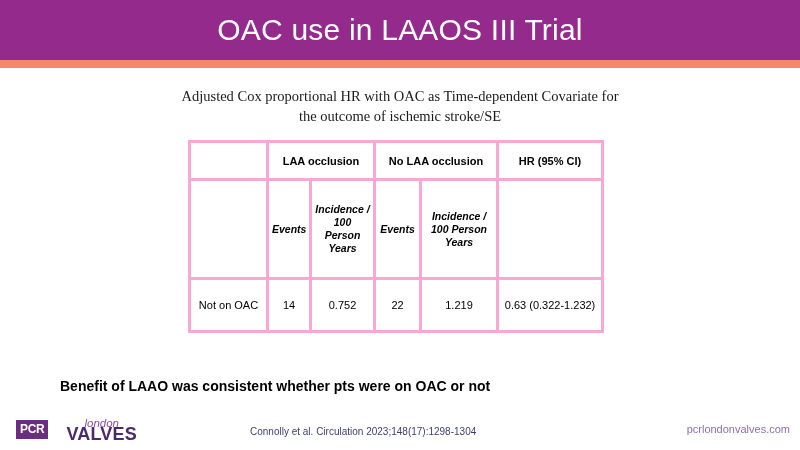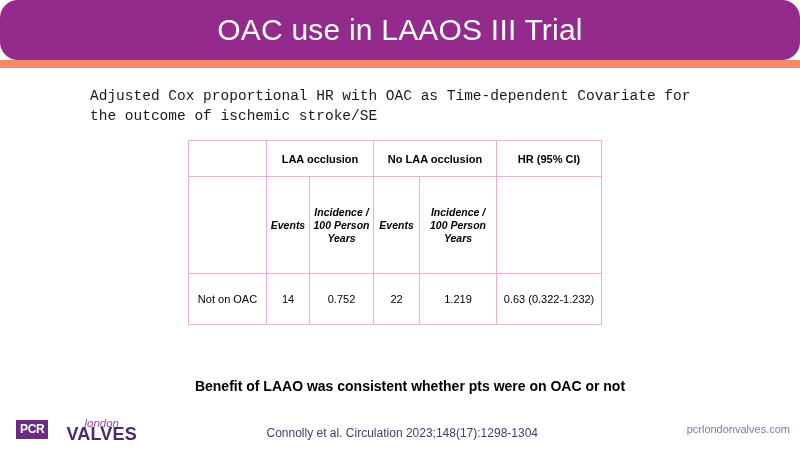--- a/index.html
+++ b/index.html
@@ -17,21 +17,20 @@
 
   
   .header-band {
     position: absolute;
     left: 0; top: 0;
     width: 800px; height: 60px;
     background: #932a8c;
     display: flex;
     align-items: center;
     justify-content: center;
-    border-radius: 18px;
   }
   .header-title {
     color: #ffffff;
     font-size: 30px;
     font-weight: 400;
     letter-spacing: 0.2px;
     font-family: "Liberation Sans", sans-serif;
     white-space: nowrap;
   }
   .header-accent {
@@ -39,37 +38,38 @@
     left: 0; top: 60px;
     width: 800px; height: 8px;
     background: #f4896a;
   }
 
   
   .subtitle {
     position: absolute;
     left: 90px; top: 86px;
     width: 620px;
+    text-align: center;
     font-size: 14.5px;
     line-height: 20px;
     color: #1a1a1a;
-    font-family: Liberation Mono, monospace;
+    font-family: Liberation Serif, serif;
   }
 
   
   .data-table {
     position: absolute;
     left: 188px; top: 140px;
     width: 413px;
     border-collapse: collapse;
     table-layout: fixed;
     font-family: "Liberation Sans", sans-serif;
   }
   .data-table td {
-    border: 1px solid #f9a8d4;
+    border: 3px solid #f9a8d4;
     text-align: center;
     vertical-align: middle;
     color: #000000;
     padding: 2px 3px;
   }
   .col-label  { width: 78px; }
   .col-ev1    { width: 43px; }
   .col-inc1   { width: 64px; }
   .col-ev2    { width: 46px; }
   .col-inc2   { width: 77px; }
@@ -91,21 +91,20 @@
     font-size: 11px;
     font-weight: normal;
     height: 46px;
   }
 
   
   .conclusion {
     position: absolute;
     left: 60px; top: 378px;
     width: 700px;
-    text-align: center;
     font-size: 14px;
     font-weight: bold;
     color: #000000;
     font-family: "Liberation Sans", sans-serif;
   }
 
   
   .logo {
     position: absolute;
     left: 16px; top: 418px;
@@ -137,24 +136,24 @@
   }
   .logo-valves {
     color: #4b2a6b;
     font-size: 18px;
     font-weight: bold;
     letter-spacing: 0.2px;
     font-family: "Liberation Sans", sans-serif;
   }
   .citation {
     position: absolute;
-    left: 238px; top: 426px;
+    left: 250px; top: 426px;
     width: 300px;
-    text-align: right;
-    font-size: 12px;
+    text-align: left;
+    font-size: 10px;
     color: #3b3f72;
     font-family: "Liberation Sans", sans-serif;
   }
   .site-url {
     position: absolute;
     right: 10px; top: 423px;
     font-size: 11px;
     color: #8e6fa8;
     font-family: "Liberation Sans", sans-serif;
   }

